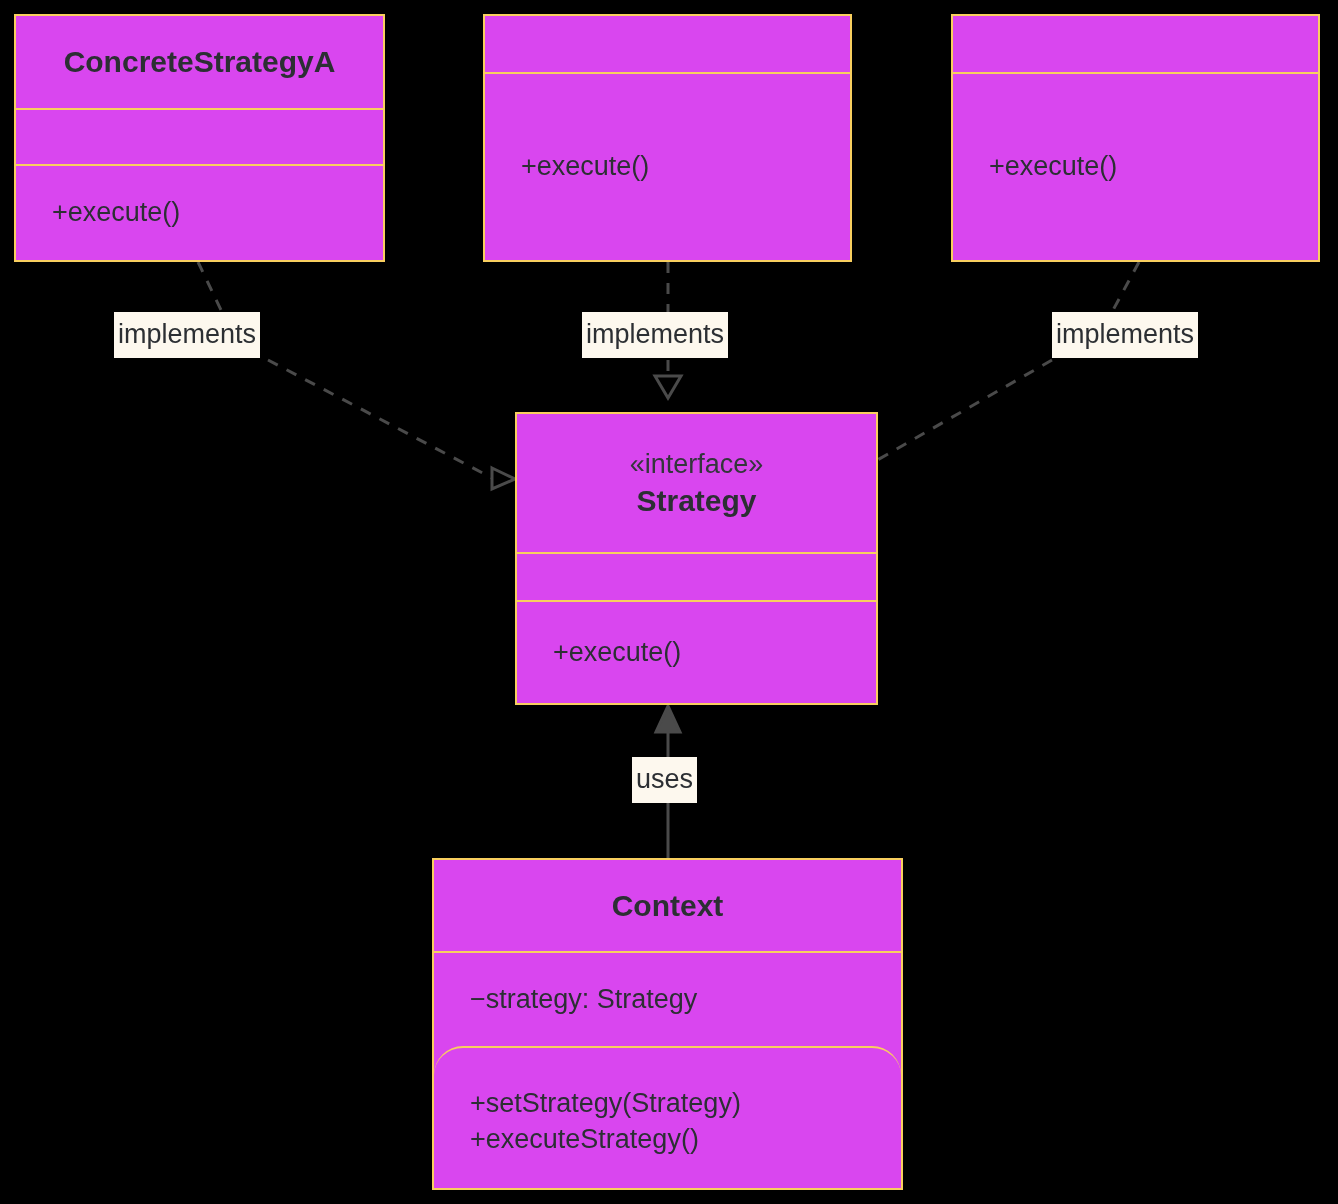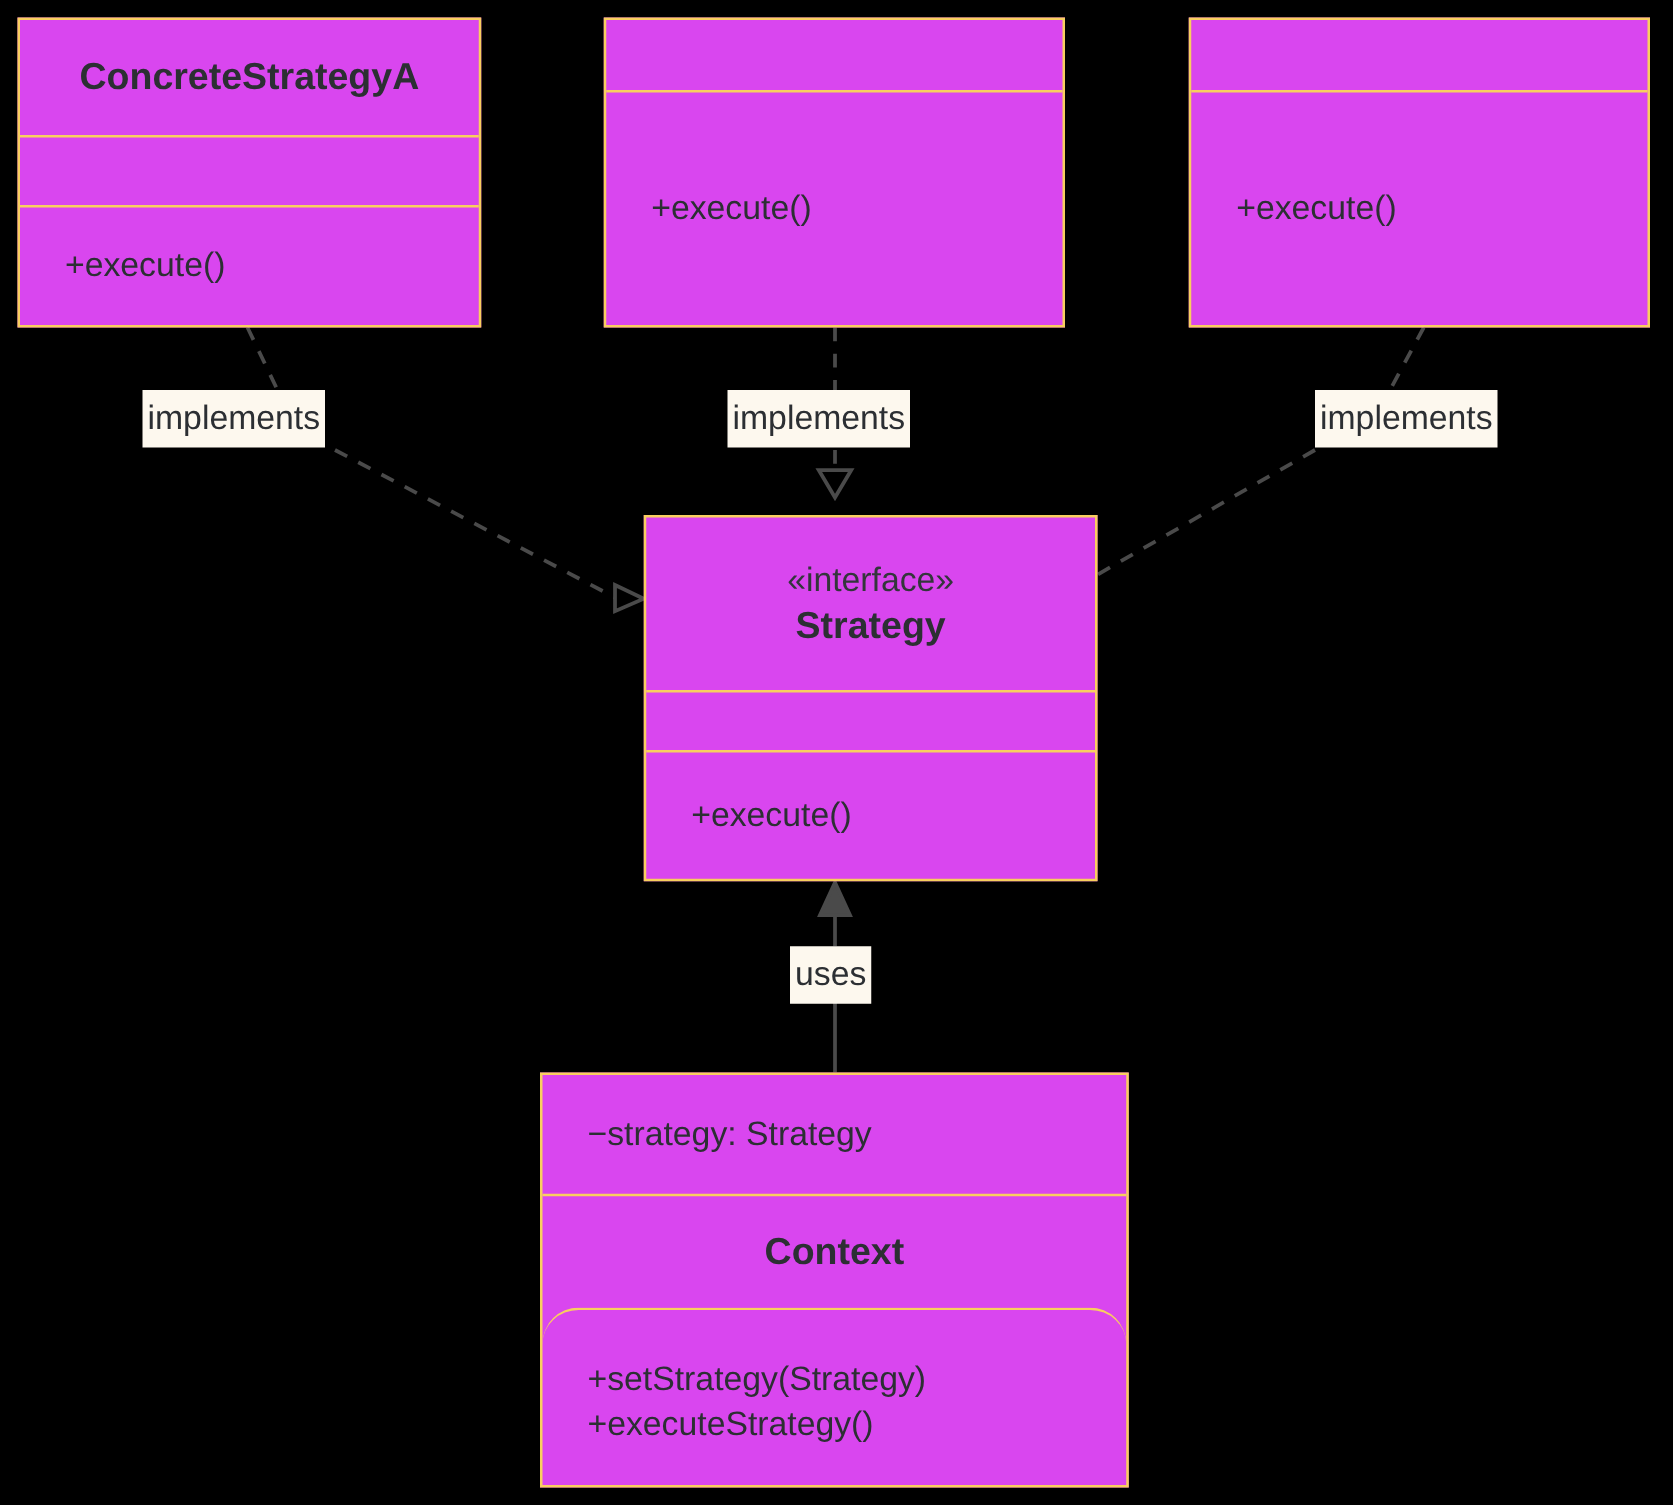--- a/index.html
+++ b/index.html
@@ -169,25 +169,25 @@
       <div class="uml-stereotype">«interface»</div>
       <div class="uml-name">Strategy</div>
     </div>
     <div class="uml-compartment c2"></div>
     <div class="uml-compartment c3">
       <div class="uml-member">+execute()</div>
     </div>
   </div>
 
   <div class="uml-class" id="box-context">
+    <div class="uml-compartment c1">
+      <div class="uml-name">Context</div>
+    </div>
     <div class="uml-compartment c2">
       <div class="uml-member">−strategy: Strategy</div>
-    </div>
-    <div class="uml-compartment c1">
-      <div class="uml-name">Context</div>
     </div>
     <div class="uml-compartment c3">
       <div class="uml-member">+setStrategy(Strategy)</div>
       <div class="uml-member">+executeStrategy()</div>
     </div>
   </div>
 
   <div class="edge-label" id="label-implements-a">implements</div>
   <div class="edge-label" id="label-implements-b">implements</div>
   <div class="edge-label" id="label-implements-c">implements</div>

